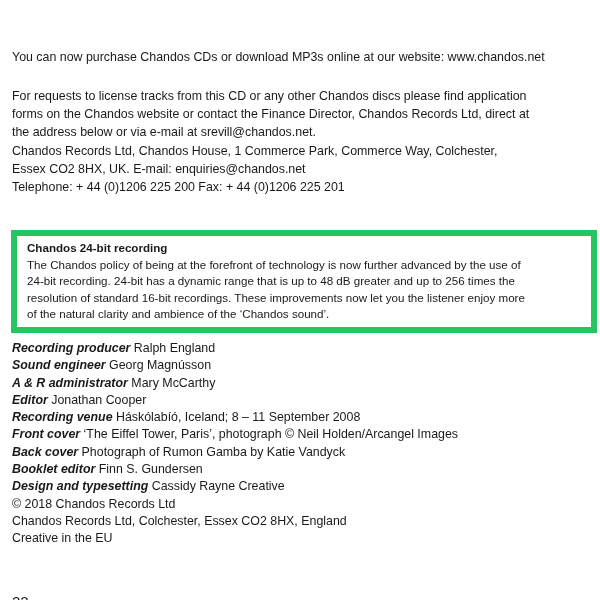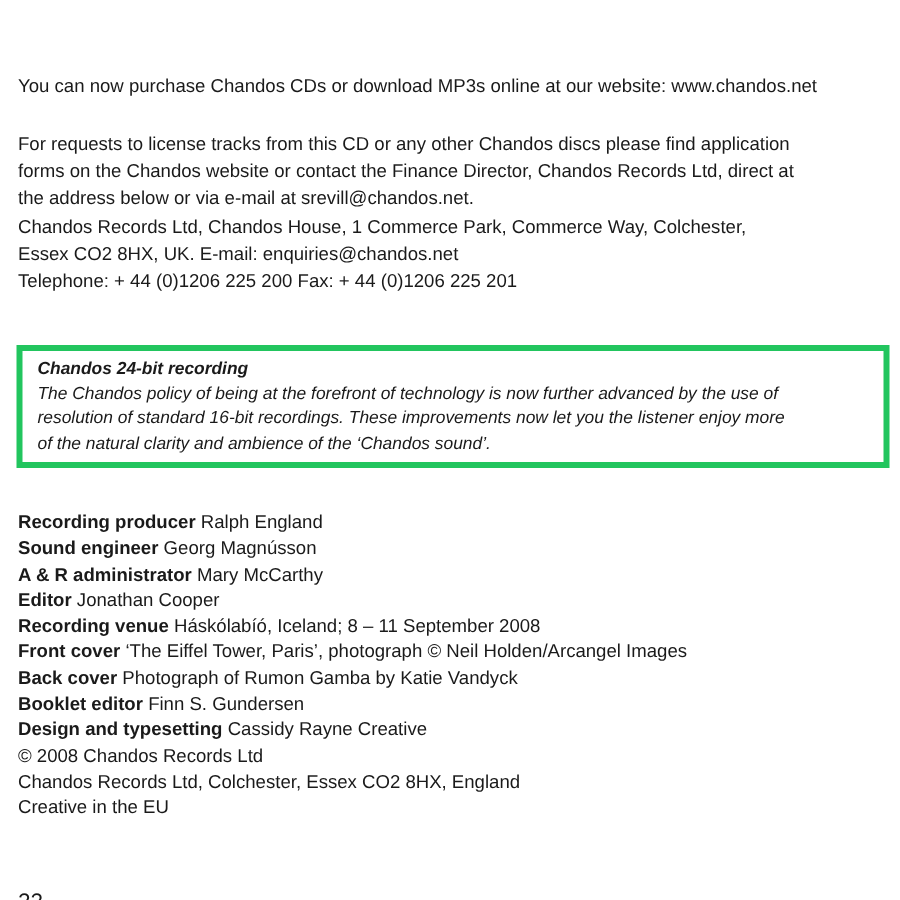--- a/index.html
+++ b/index.html
@@ -8,27 +8,27 @@
     font-family: "Liberation Sans", "DejaVu Sans", sans-serif;
     position: relative; overflow: hidden;
   }
   .page { position: absolute; left: 12px; top: 0; width: 580px; }
   .p { font-size: 12.4px; line-height: 18px; margin: 0; }
   #intro { position: absolute; top: 48px; }
   #license { position: absolute; top: 87px; }
   #address { position: absolute; top: 142px; }
   .box {
     position: absolute; left: -1px; top: 230px; width: 552px;
-    border: 4px solid #22c55e; padding: 4px 12px 4px 10px;
-    font-size: 11.6px; line-height: 16.6px; font-style: italic;
+    border: 6px solid #22c55e; padding: 4px 12px 4px 10px;
+    font-size: 11.6px; line-height: 16.6px;
   }
   .box .ttl { font-weight: bold; }
   #credits { position: absolute; top: 340px; }
   #credits .row { font-size: 12.4px; line-height: 17.3px; white-space: nowrap; }
-  #credits .lbl { font-weight: bold; }
+  #credits .lbl { font-weight: bold; font-style: italic; }
   #pagenum { position: absolute; top: 593px; font-size: 15px; }
 </style>
 </head>
 <body>
 
 <div class="page">
   <p class="p" id="intro">You can now purchase Chandos CDs or download MP3s online at our website: www.chandos.net</p>
 
   <div id="license">
     <p class="p">For requests to license tracks from this CD or any other Chandos discs please find application</p>
@@ -38,33 +38,34 @@
 
   <div id="address">
     <p class="p">Chandos Records Ltd, Chandos House, 1 Commerce Park, Commerce Way, Colchester,</p>
     <p class="p">Essex CO2 8HX, UK.  E-mail: enquiries@chandos.net</p>
     <p class="p">Telephone: + 44 (0)1206 225 200  Fax: + 44 (0)1206 225 201</p>
   </div>
 
   <div class="box">
     <div class="ttl">Chandos 24-bit recording</div>
     <div>The Chandos policy of being at the forefront of technology is now further advanced by the use of</div>
+    <div>24-bit recording. 24-bit has a dynamic range that is up to 48 dB greater and up to 256 times the</div>
     <div>resolution of standard 16-bit recordings. These improvements now let you the listener enjoy more</div>
     <div>of the natural clarity and ambience of the ‘Chandos sound’.</div>
   </div>
 
   <div id="credits">
       <div class="row"><span class="lbl">Recording producer</span><span> Ralph England</span></div>
       <div class="row"><span class="lbl">Sound engineer</span><span> Georg Magnússon</span></div>
       <div class="row"><span class="lbl">A &amp; R administrator</span><span> Mary McCarthy</span></div>
       <div class="row"><span class="lbl">Editor</span><span> Jonathan Cooper</span></div>
       <div class="row"><span class="lbl">Recording venue</span><span> Háskólabíó, Iceland; 8 – 11 September 2008</span></div>
       <div class="row"><span class="lbl">Front cover</span><span> ‘The Eiffel Tower, Paris’, photograph © Neil Holden/Arcangel Images</span></div>
       <div class="row"><span class="lbl">Back cover</span><span> Photograph of Rumon Gamba by Katie Vandyck</span></div>
       <div class="row"><span class="lbl">Booklet editor</span><span> Finn S. Gundersen</span></div>
       <div class="row"><span class="lbl">Design and typesetting</span><span> Cassidy Rayne Creative</span></div>
-      <div class="row"><span class="lbl"></span><span>© 2008 Chandos Records Ltd</span></div>
+      <div class="row"><span class="lbl"></span><span>© 2018 Chandos Records Ltd</span></div>
       <div class="row"><span class="lbl"></span><span>Chandos Records Ltd, Colchester, Essex CO2 8HX, England</span></div>
       <div class="row"><span class="lbl"></span><span>Creative in the EU</span></div>
     </div>
 
   <div id="pagenum">22</div>
 </div>
 
 </body></html>

